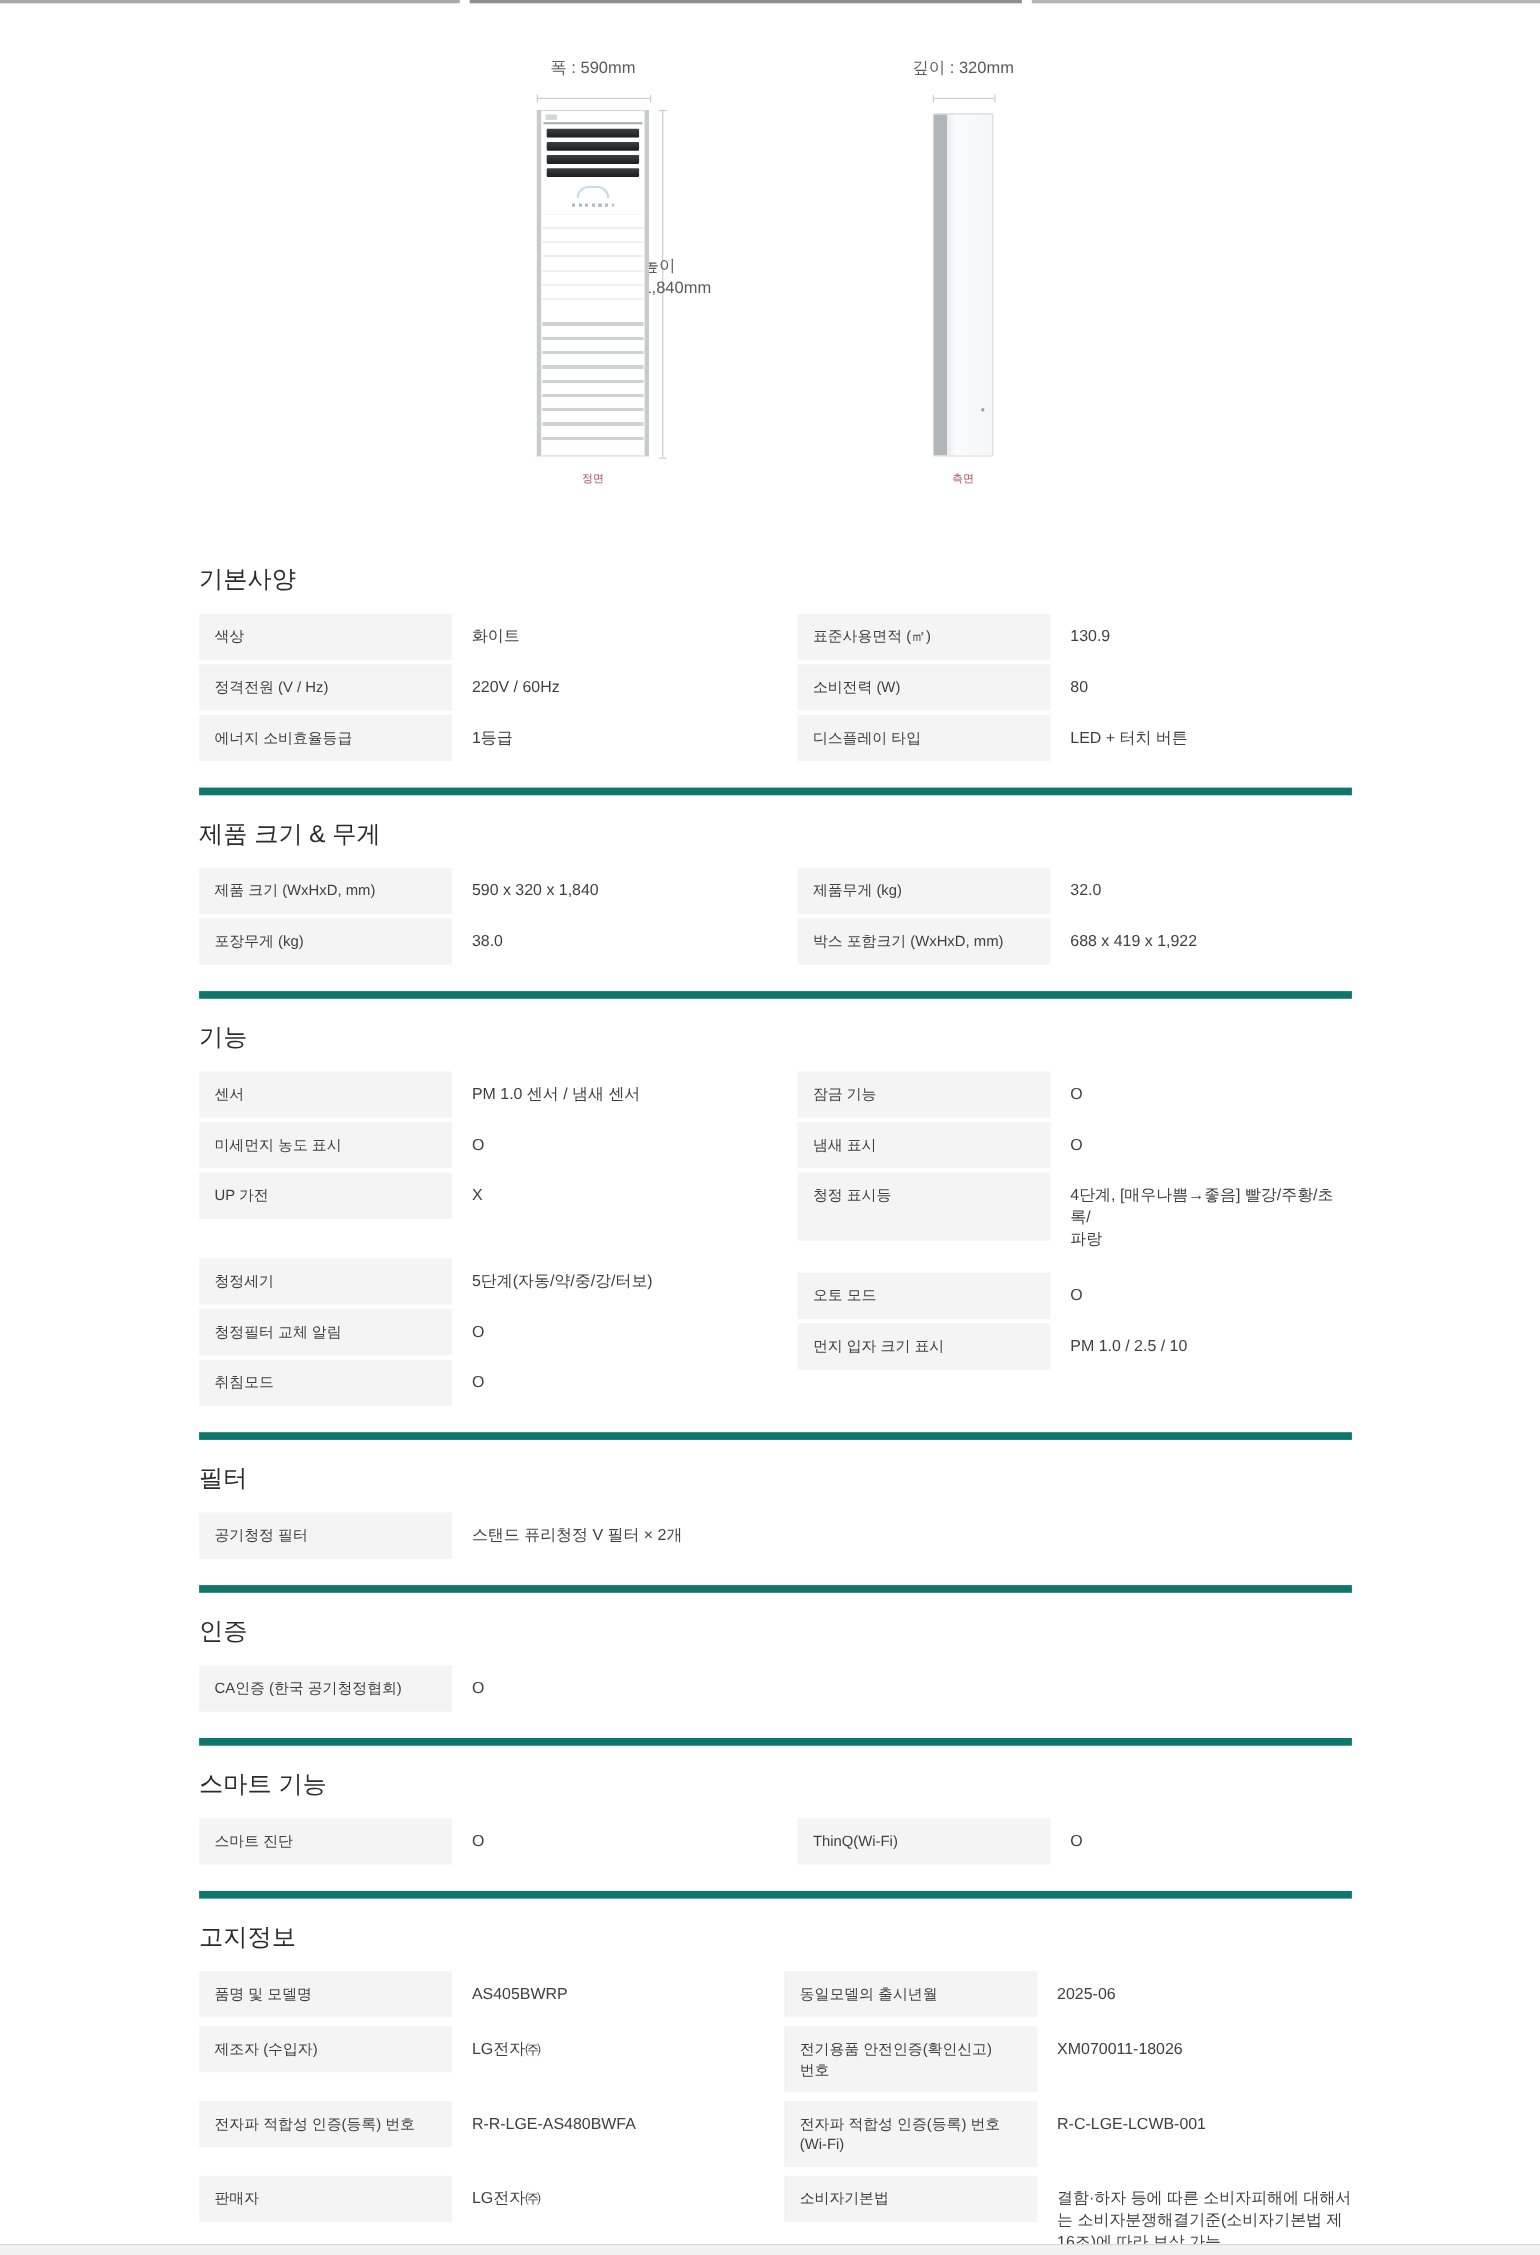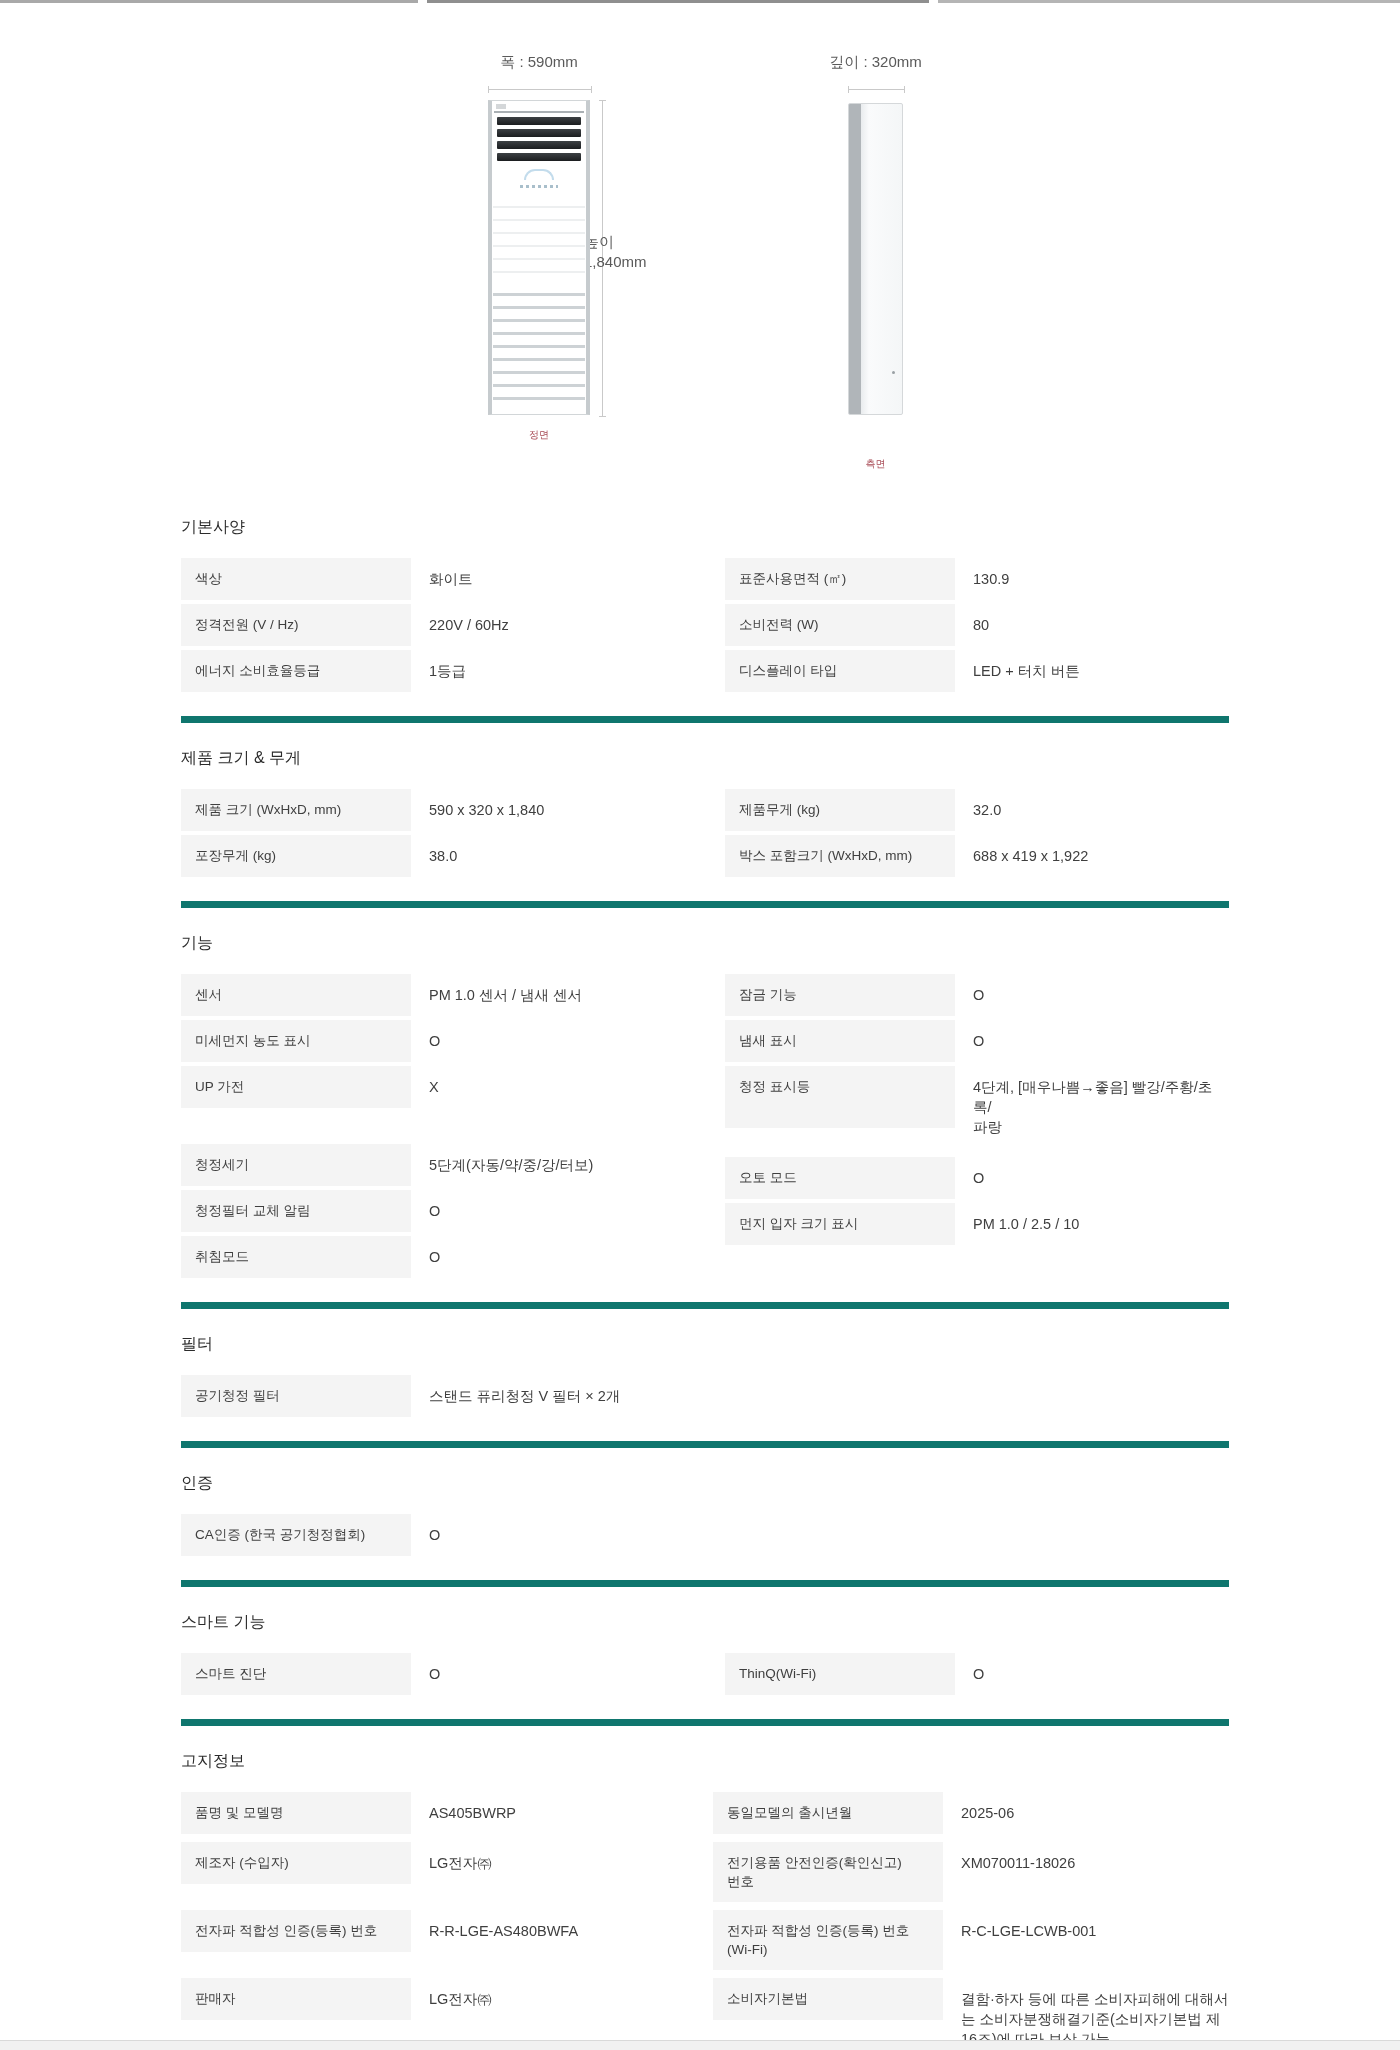--- a/index.html
+++ b/index.html
@@ -13,21 +13,21 @@
   .tab-line.t3{left:938px;width:462px;background:#b5b5b5;}
 
   
   .diagram{position:absolute;top:0;left:0;width:1270px;height:500px;}
   .dim-label{position:absolute;font-size:15px;color:#5a5a5a;line-height:20px;}
   .dim-label.width-label{left:458px;top:52px;width:162px;text-align:center;}
   .dim-label.depth-label{left:808px;top:52px;width:135px;text-align:center;}
   .dim-label.height-label{left:584px;top:232px;white-space:pre-line;}
   .caption{position:absolute;top:428px;font-size:10px;font-weight:500;color:#a84a55;}
   .caption.front-caption{left:488px;width:102px;text-align:center;}
-  .caption.side-caption{left:848px;width:55px;text-align:center;margin-top:29px;}
+  .caption.side-caption{left:848px;width:55px;text-align:center;}
 
   .dim-h{position:absolute;height:7px;border-left:1px solid #c9c9c9;border-right:1px solid #c9c9c9;
          background:linear-gradient(#c9c9c9 0 0) 0 3px/100% 1px no-repeat;}
   .dim-h.front-width{left:488px;top:86px;width:102px;}
   .dim-h.side-depth{left:848px;top:86px;width:55px;}
   .dim-v{position:absolute;width:7px;border-top:1px solid #c9c9c9;border-bottom:1px solid #c9c9c9;
          background:linear-gradient(#c9c9c9 0 0) 3px 0/1px 100% no-repeat;}
   .dim-v.front-height{left:599px;top:100px;height:315px;}
 
   .front-unit{position:absolute;left:488px;top:100px;width:102px;height:315px;box-sizing:border-box;
@@ -49,21 +49,21 @@
 
   .side-unit{position:absolute;left:848px;top:103px;width:55px;height:312px;box-sizing:border-box;
     border:1px solid #d5d8da;border-radius:2px;
     background:linear-gradient(90deg,#b0b5b9 0,#b0b5b9 12px,#e9ecee 12px,#fafbfc 20px,#f4f6f7 100%);}
   .side-unit::after{content:"";position:absolute;right:7px;bottom:40px;width:3px;height:3px;background:#9aa0a4;border-radius:50%;}
 
   
   .content{position:absolute;top:500px;left:181px;width:1048px;}
   .section{border-top:7px solid #0f766e;padding:22px 0 20px;}
   .section.first{border-top:none;padding-top:14px;}
-  .section-title{font-size:16px;line-height:26px;font-weight:500;color:#2b2b2b;margin:0 0 18px;}
+  .section-title{font-size:22px;line-height:26px;font-weight:500;color:#2b2b2b;margin:0 0 18px;}
   .cols{display:grid;grid-template-columns:1fr 1fr;column-gap:16px;align-items:start;gap:40px;}
   .col{min-width:0;}
   .row{display:flex;align-items:flex-start;margin-bottom:4px;}
   .row-label{flex:0 0 230px;box-sizing:border-box;min-height:42px;background:#f4f4f4;
     padding:11px 4px 11px 14px;font-size:13.5px;line-height:19px;color:#3f3f3f;white-space:pre-line;}
   .row-label.tall{min-height:62px;}
   .row-value{flex:1;min-width:0;padding:11px 0 0 18px;font-size:14.5px;line-height:20px;color:#3f3f3f;white-space:pre-line;}
   .spacer-a{height:32px;}
   .spacer-b{height:16px;}
   .pair{display:grid;grid-template-columns:1fr 1fr;column-gap:16px;align-items:start;margin-bottom:4px;}

